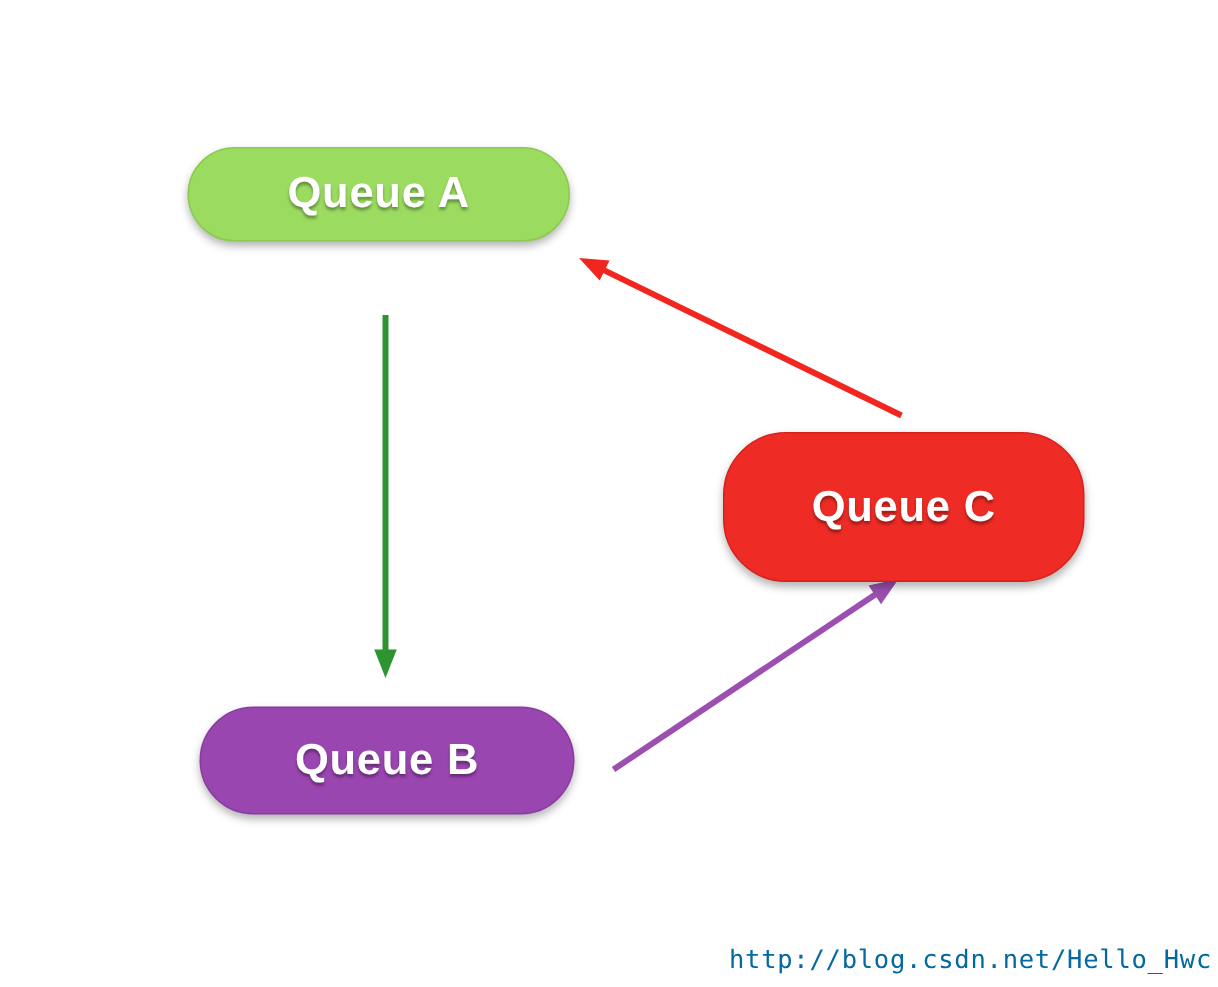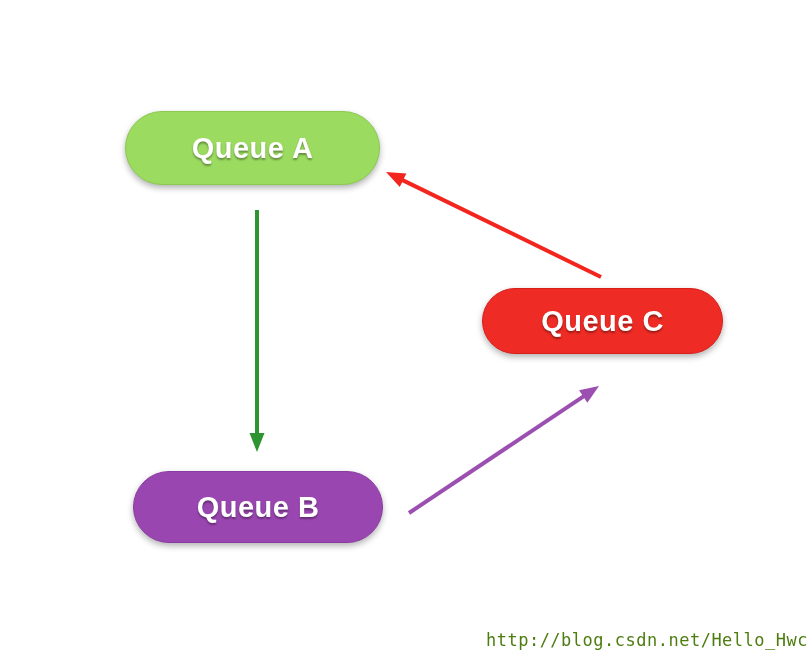--- a/index.html
+++ b/index.html
@@ -59,27 +59,27 @@
 
   <svg id="edge-layer" width="812" height="658" viewBox="0 0 812 658" xmlns="http://www.w3.org/2000/svg">
       <line x1="257" y1="210" x2="257" y2="437" stroke="#2E9331" stroke-width="4"></line>
       <polygon points="257,452 249.5,433 264.5,433" fill="#2E9331"></polygon>
       <line x1="409" y1="513" x2="586.5293524660988" y2="394.3356433516077" stroke="#9B4FB0" stroke-width="4"></line>
       <polygon points="599,386 587.3716681328623,402.79380534565377 579.0360247812545,390.3231578117524" fill="#9B4FB0"></polygon>
       <line x1="601" y1="277" x2="399.4785127397965" y2="178.582529477575" stroke="#F3261F" stroke-width="4"></line>
       <polygon points="386,172 406.3640475425297,173.59861430169678 399.7815180649547,187.07712704149327" fill="#F3261F"></polygon>
     </svg>
 
-  <div class="node" style="left: 125px; top: 111px; width: 255px; height: 74px; background: rgb(155, 219, 96); border-color: rgb(140, 201, 79);">
+  <div class="node" style="left: 125px; top: 98px; width: 255px; height: 63px; background: rgb(155, 219, 96); border-color: rgb(140, 201, 79);">
     <span class="node-label">Queue A</span>
   </div>
 
-  <div class="node" style="left: 482px; top: 288px; width: 241px; height: 66px; background: rgb(238, 43, 36); border-color: rgb(216, 32, 27);">
+  <div class="node" style="left: 482px; top: 288px; width: 241px; height: 100px; background: rgb(238, 43, 36); border-color: rgb(216, 32, 27);">
     <span class="node-label">Queue C</span>
   </div>
 
   <div class="node" style="left: 133px; top: 471px; width: 250px; height: 72px; background: rgb(154, 70, 177); border-color: rgb(138, 59, 162);">
     <span class="node-label">Queue B</span>
   </div>
 
-  <div class="watermark" style="color: #4d7c0f;">http://blog.csdn.net/Hello_Hwc</div>
+  <div class="watermark" style="color: #0369a1;">http://blog.csdn.net/Hello_Hwc</div>
 
 </div>
 
 </body></html>

